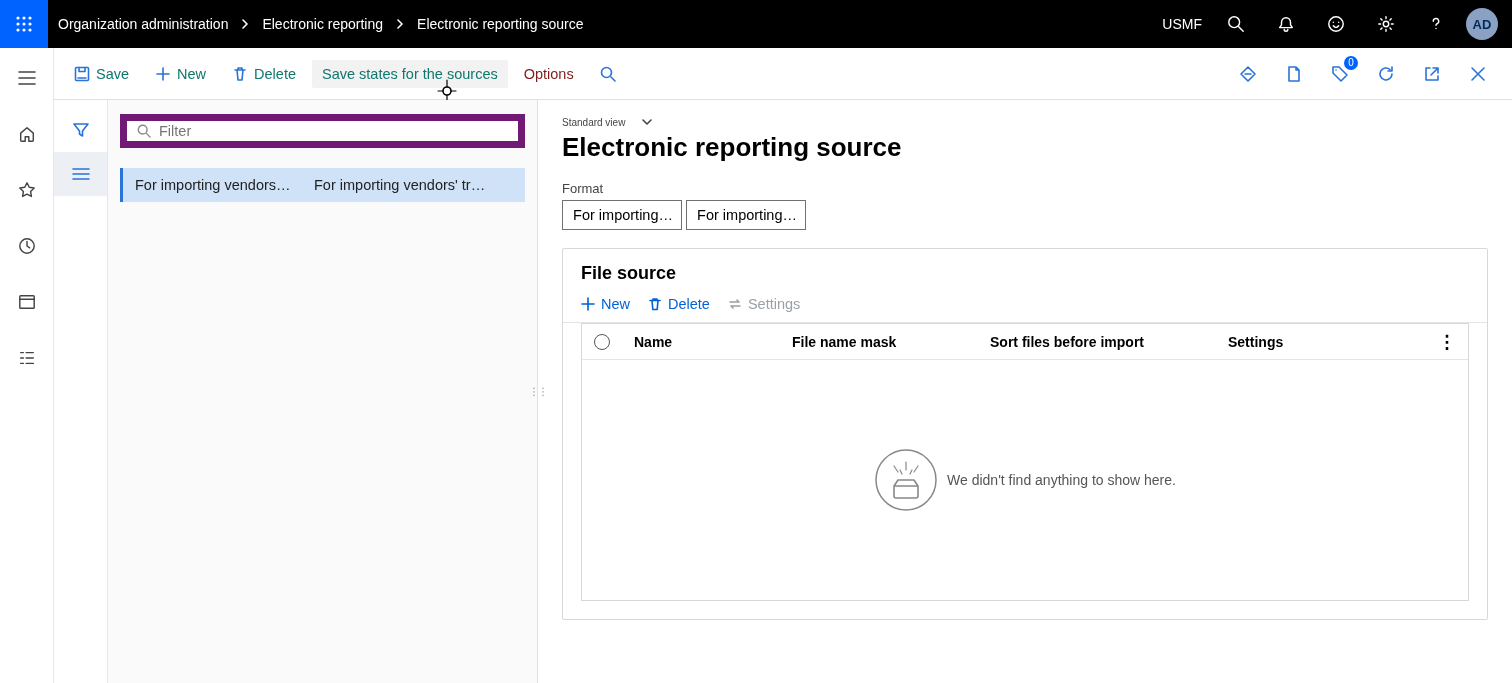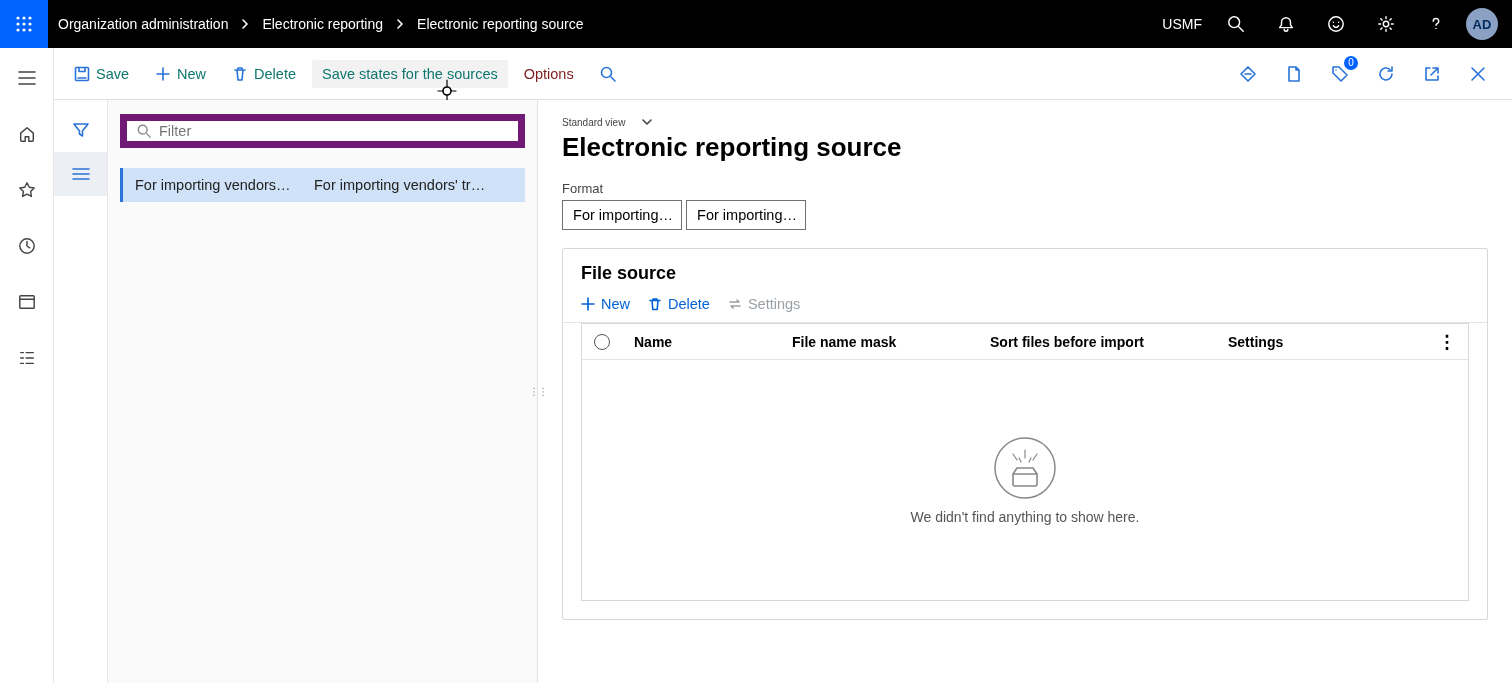--- a/index.html
+++ b/index.html
@@ -73,21 +73,21 @@
 
 .gridwrap { margin: 0 18px 18px 18px; border: 1px solid #d8d8d8; }
 .grid-head { display: flex; align-items: center; height: 36px; padding: 0 12px; gap: 18px; border-bottom: 1px solid #e4e4e4; font-size: 14px; font-weight: 600; }
 .grid-head .colchk { width: 22px; display: flex; align-items: center; }
 .grid-head .colchk .circle { width: 16px; height: 16px; border: 1.5px solid #555; border-radius: 50%; }
 .grid-head .colname { width: 140px; }
 .grid-head .colmask { width: 180px; }
 .grid-head .colsort { width: 220px; }
 .grid-head .colset { flex: 1; }
 .grid-head .colmore { width: 20px; text-align: right; font-size: 18px; line-height: 0; }
-.grid-empty { min-height: 240px; display: flex; flex-direction: column; align-items: center; justify-content: center; gap: 9px; color: #555; font-size: 14px; }
+.grid-empty { min-height: 240px; display: flex; flex-direction: row; align-items: center; justify-content: center; gap: 9px; color: #555; font-size: 14px; }
 
 .cursor { position: absolute; pointer-events: none; }
 
 svg { fill: none; stroke-width: 1.6; stroke-linecap: round; stroke-linejoin: round; }
 </style>
 </head>
 <body>
 
 <div class="topbar">
   <div class="waffle">

